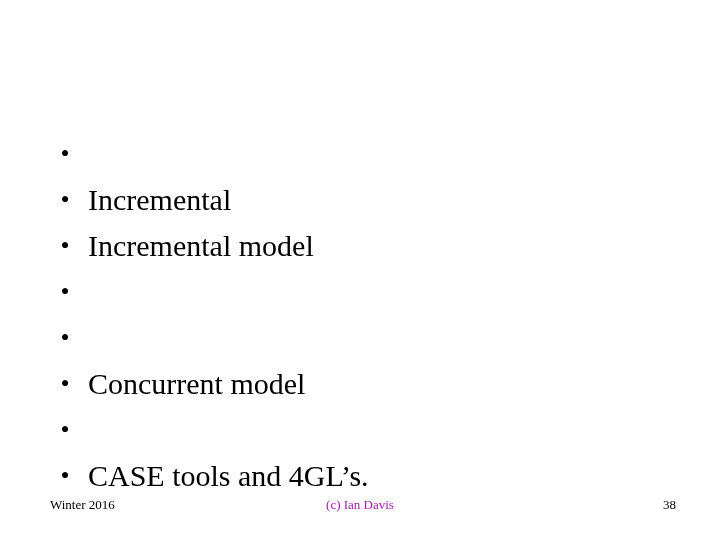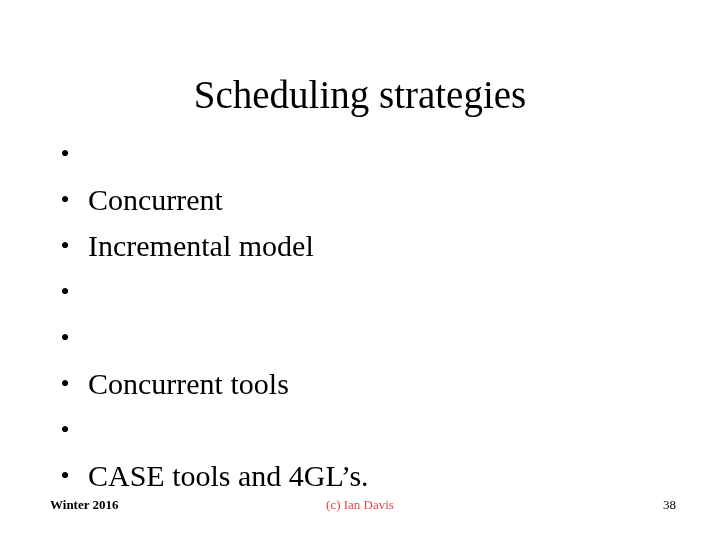--- a/index.html
+++ b/index.html
@@ -74,72 +74,70 @@
     height: 22px;
   }
   .footer-left {
     position: absolute;
     left: 50px;
     top: 0;
     font-size: 13px;
     line-height: 20px;
     color: #000000;
     white-space: nowrap;
-    font-weight: bold;
   }
   .footer-center {
     position: absolute;
     left: 0;
     top: 0;
     width: 720px;
     text-align: center;
     font-size: 13px;
     line-height: 20px;
-    color: #ef4444;
+    color: #a21caf;
     white-space: nowrap;
   }
   .footer-right {
     position: absolute;
     right: 44px;
     top: 0;
     font-size: 13px;
     line-height: 20px;
     color: #000000;
     white-space: nowrap;
     text-align: center;
   }
 </style>
 </head>
 <body>
 
 <div class="slide">
 
-  <div class="slide-title">Scheduling strategies</div>
 
   <ul class="bullet-list">
     <li class="bullet-item">
       <span class="bullet-marker">•</span>
     </li>
     <li class="bullet-item">
       <span class="bullet-marker">•</span>
-      <span class="bullet-text">Concurrent</span>
+      <span class="bullet-text">Incremental</span>
     </li>
     <li class="bullet-item">
       <span class="bullet-marker">•</span>
       <span class="bullet-text">Incremental model</span>
     </li>
     <li class="bullet-item">
       <span class="bullet-marker">•</span>
     </li>
     <li class="bullet-item">
       <span class="bullet-marker">•</span>
     </li>
     <li class="bullet-item">
       <span class="bullet-marker">•</span>
-      <span class="bullet-text">Concurrent tools</span>
+      <span class="bullet-text">Concurrent model</span>
     </li>
     <li class="bullet-item">
       <span class="bullet-marker">•</span>
     </li>
     <li class="bullet-item">
       <span class="bullet-marker">•</span>
       <span class="bullet-text">CASE tools and 4GL’s.</span>
     </li>
   </ul>
 

